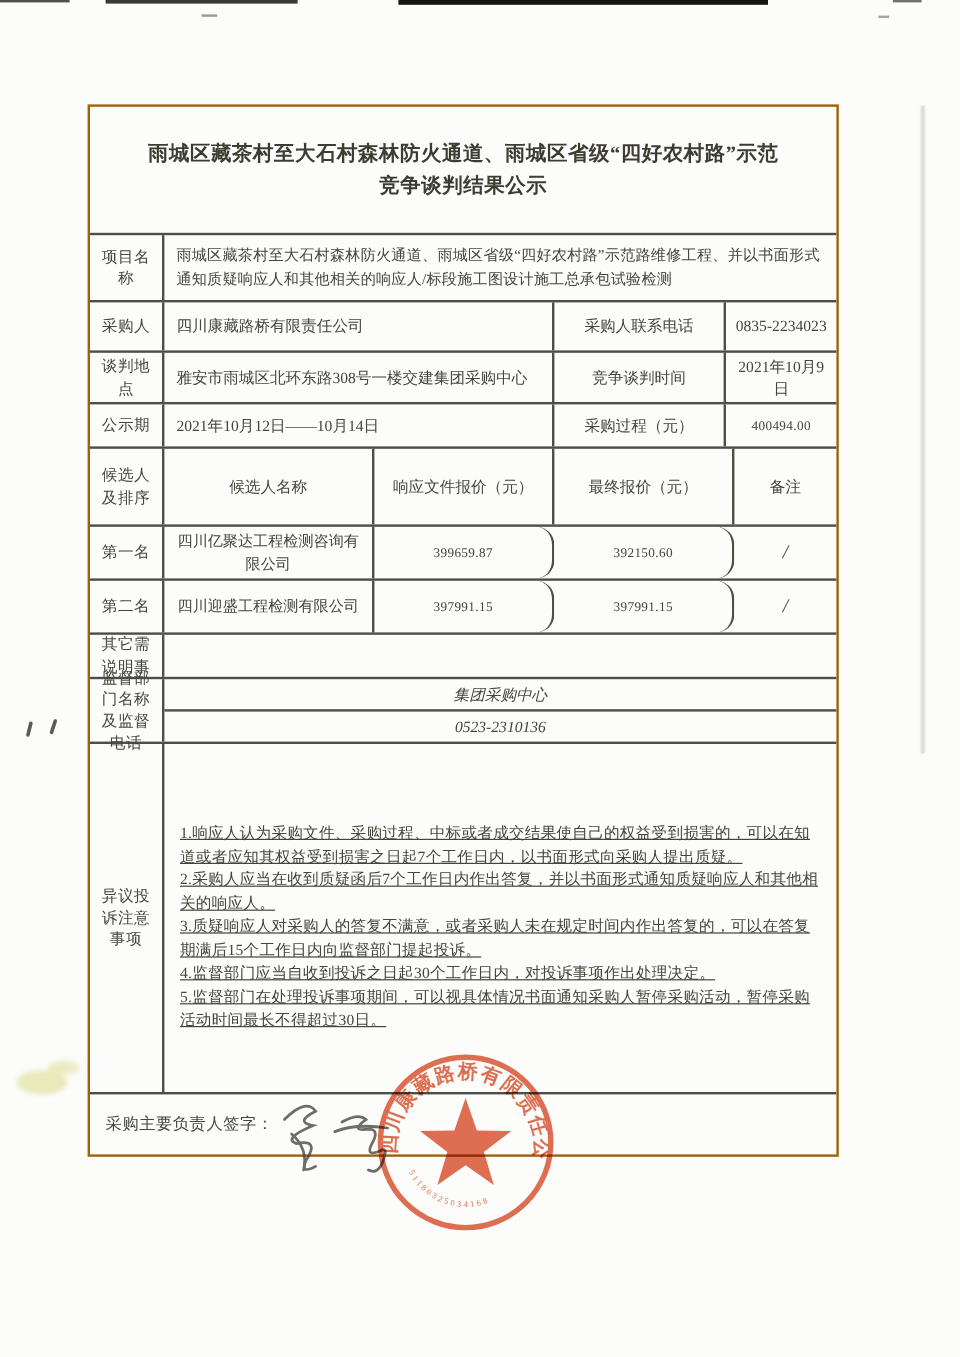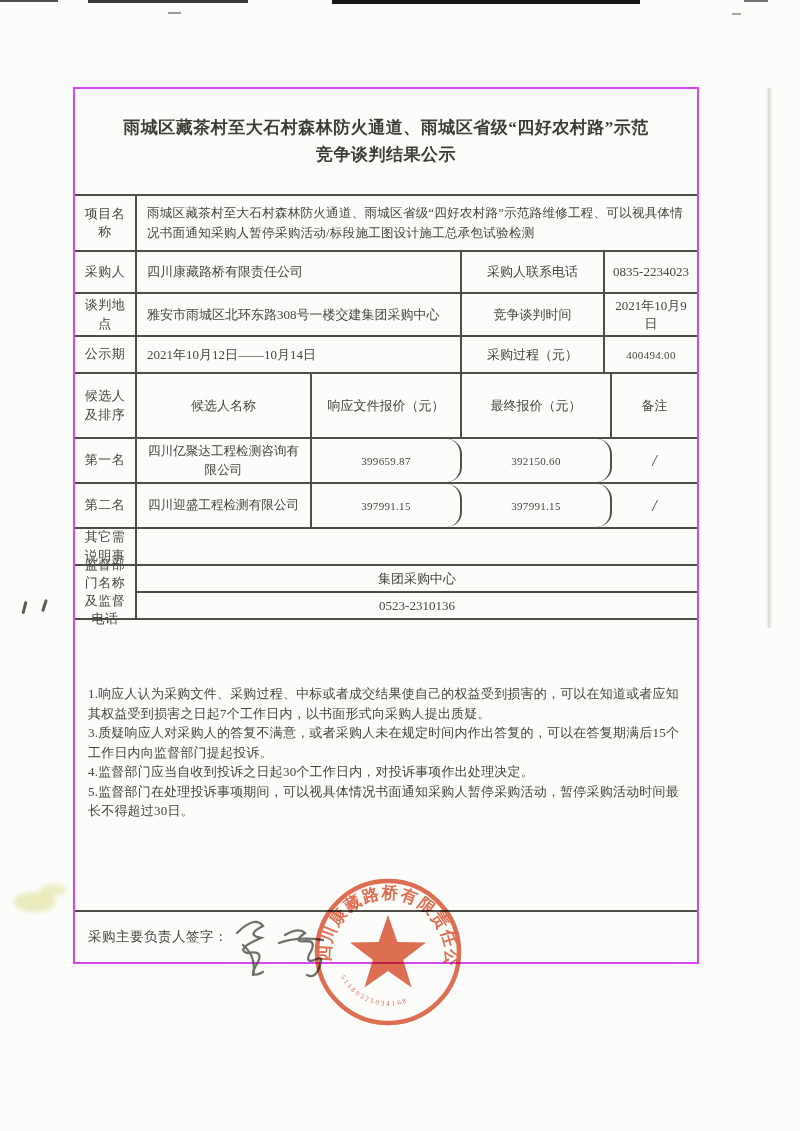--- a/index.html
+++ b/index.html
@@ -6,21 +6,21 @@
   body{
     width:800px;height:1131px;position:relative;
     background:#fcfcfa;
     font-family:"Liberation Serif","DejaVu Serif",serif;
     color:#45453c;overflow:hidden;
   }
   .artifact{position:absolute;}
   
   .doc-table{
     position:absolute;left:73px;top:87px;width:626px;
-    border:2px solid #d946ef;box-sizing:border-box;
+    border:2px solid #a16207;box-sizing:border-box;
     background:transparent;
   }
   .row{display:flex;border-bottom:2px solid #4e4d46;box-sizing:border-box;}
   .row:last-child{border-bottom:none;}
   .cell{border-right:2px solid #4e4d46;box-sizing:border-box;display:flex;align-items:center;}
   .cell:last-child{border-right:none;}
   .label{
     width:62px;flex:0 0 62px;justify-content:center;text-align:center;
     font-size:13px;line-height:1.4;letter-spacing:.5px;padding:2px 8px;
   }
@@ -36,27 +36,27 @@
   .h56{height:56px}.h38{height:42px}.h43{height:43px}.h37{height:37px}
   .h47{height:65px}.h45{height:45px}.h74{height:54px}.h292{height:292px}.h50{height:50px}
   .project-val{font-size:12.6px;line-height:1.6;letter-spacing:.2px;padding:4px 10px;}
   .w325{width:325px;flex:0 0 325px;}
   .w143{width:143px;flex:0 0 143px;}
   .w175{width:175px;flex:0 0 175px;}
   .w150{width:150px;flex:0 0 150px;}
   .flex1{flex:1;}
   .cand-name{font-size:12.6px;line-height:1.45;}
   .slash{font-size:16px;font-style:italic;}
-  .superv-col{flex:1;display:flex;flex-direction:column;}
+  .superv-col{flex:1;display:flex;flex-direction:column;font-style:italic;}
   .superv-sub{flex:1;display:flex;align-items:center;justify-content:center;font-size:13px;}
   .superv-sub.first{border-bottom:2px solid #4e4d46;box-sizing:border-box;}
   .objection-content{
     flex:1;display:flex;flex-direction:column;align-items:flex-start;
     padding:64px 10px 0 13px;font-size:13px;line-height:19.5px;
-    letter-spacing:.2px;text-align:left;
+    letter-spacing:.2px;text-align:left;text-decoration:underline;
   }
   .sign-row{padding-left:13px;font-size:13.5px;letter-spacing:.5px;}
   
   .stamp{position:absolute;left:303px;top:867px;opacity:.82;mix-blend-mode:multiply;}
   .signature{position:absolute;left:223px;top:905px;opacity:.88;}
   
   .edgebar{background:#161616;}
   .tick{width:2.5px;height:13px;background:#5b5b55;border-radius:2px;}
   .smudge{border-radius:50%;filter:blur(2px);}
   .edge-shadow{background:linear-gradient(to right, rgba(160,160,150,0), rgba(150,150,140,.35), rgba(160,160,150,0));}
@@ -85,21 +85,21 @@
     <div class="title-box">
       <div>雨城区藏茶村至大石村森林防火通道、雨城区省级“四好农村路”示范</div>
       <div>竞争谈判结果公示</div>
     </div>
   </div>
 
   <div class="row h56">
     <div class="cell label">
         <span class="label-inner">项目名称</span>
       </div>
-    <div class="cell flex1 project-val">雨城区藏茶村至大石村森林防火通道、雨城区省级“四好农村路”示范路维修工程、可以视具体情况书面通知采购人暂停采购活动/标段施工图设计施工总承包试验检测</div>
+    <div class="cell flex1 project-val">雨城区藏茶村至大石村森林防火通道、雨城区省级“四好农村路”示范路维修工程、并以书面形式通知质疑响应人和其他相关的响应人/标段施工图设计施工总承包试验检测</div>
   </div>
 
   <div class="row h38">
     <div class="cell label">
         <span class="label-inner">采购人</span>
       </div>
     <div class="cell w325 val-left">四川康藏路桥有限责任公司</div>
     <div class="cell w143 val-center">采购人联系电话</div>
     <div class="cell flex1 val-center">0835-2234023</div>
   </div>
@@ -163,22 +163,26 @@
     <div class="cell label">
         <span class="label-inner">监督部门名称及监督电话</span>
       </div>
     <div class="superv-col">
       <div class="superv-sub first">集团采购中心</div>
       <div class="superv-sub">0523-2310136</div>
     </div>
   </div>
 
   <div class="row h292">
+    <div class="cell label">
+        <span class="label-inner">异议投诉注意事项</span>
+      </div>
     <div class="cell flex1 objection-content" style="align-items:flex-start">
       <div>1.响应人认为采购文件、采购过程、中标或者成交结果使自己的权益受到损害的，可以在知道或者应知其权益受到损害之日起7个工作日内，以书面形式向采购人提出质疑。</div>
+      <div>2.采购人应当在收到质疑函后7个工作日内作出答复，并以书面形式通知质疑响应人和其他相关的响应人。</div>
       <div>3.质疑响应人对采购人的答复不满意，或者采购人未在规定时间内作出答复的，可以在答复期满后15个工作日内向监督部门提起投诉。</div>
       <div>4.监督部门应当自收到投诉之日起30个工作日内，对投诉事项作出处理决定。</div>
       <div>5.监督部门在处理投诉事项期间，可以视具体情况书面通知采购人暂停采购活动，暂停采购活动时间最长不得超过30日。</div>
     </div>
   </div>
 
   <div class="row h50">
     <div class="cell flex1 sign-row" style="border-right:none">
       <span>采购主要负责人签字：</span>
     </div>

